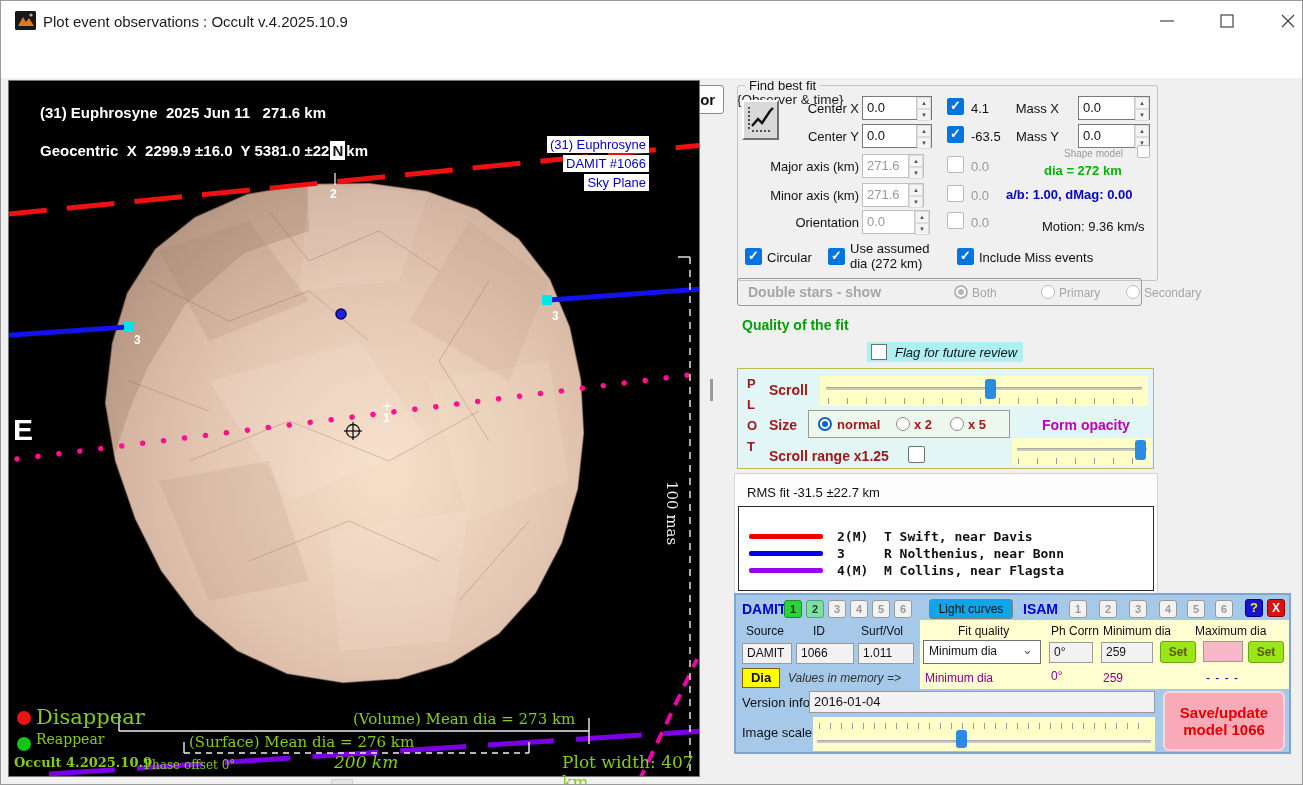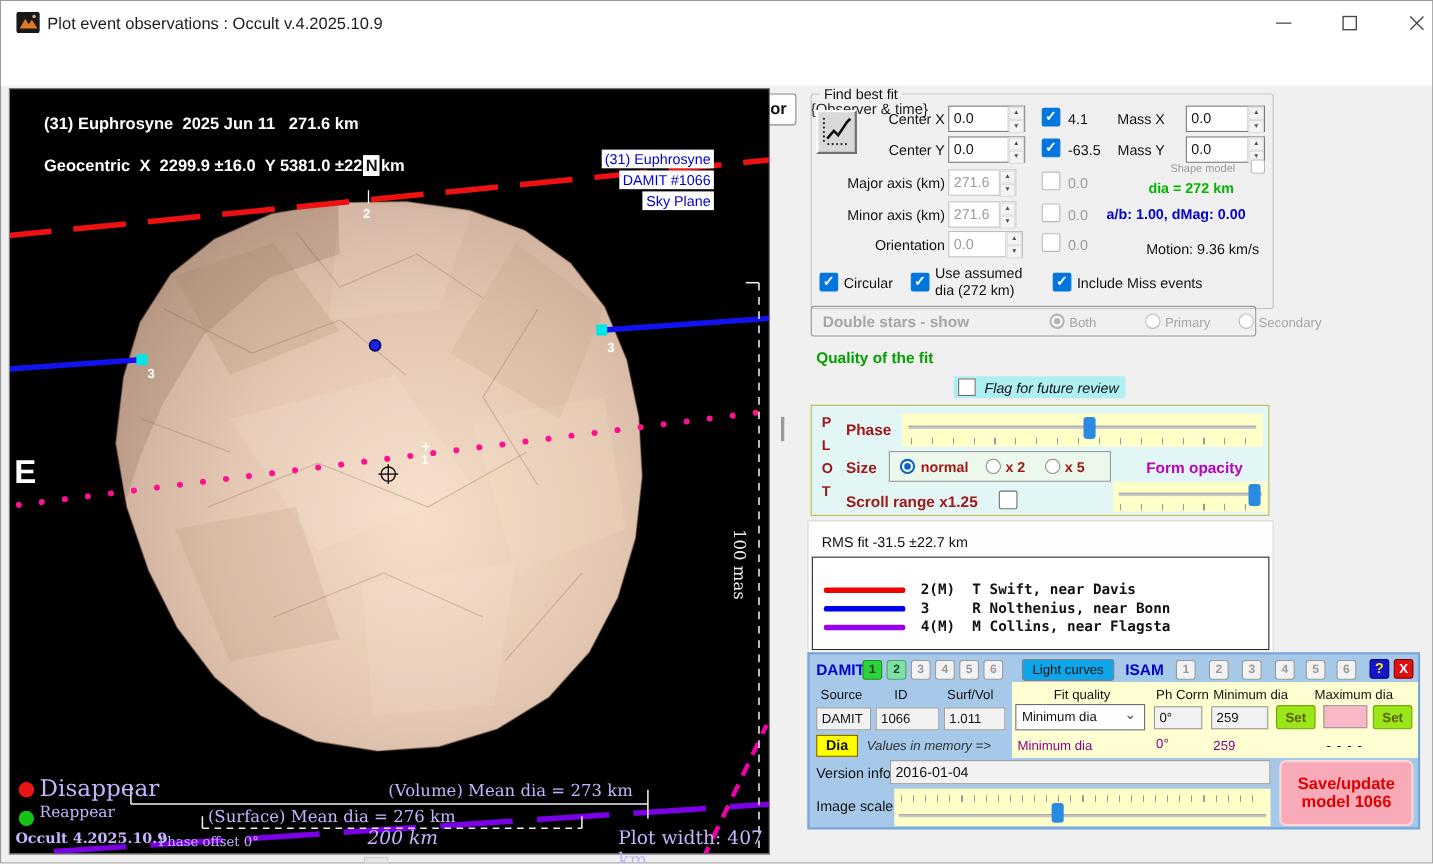--- a/index.html
+++ b/index.html
@@ -18,21 +18,21 @@
 
   
   .plot { position:absolute; left:8px; top:80px; width:690px; height:695px; background:#000; outline:1px solid #777; }
   .plot .hdr { position:absolute; left:6px; top:3px; color:#fff; font-weight:bold; font-size:15px; line-height:19px; white-space:pre; }
   .nbox { display:inline-block; background:#fff; color:#111; padding:0 2px; margin:0 1px; font-weight:bold; }
   .chip-col { position:absolute; right:50px; top:55px; display:flex; flex-direction:column; align-items:flex-end; gap:2px; }
   .chip { background:#fff; color:#0000cc; font-size:13px; padding:0 3px; line-height:17px; }
   .plbl { position:absolute; color:#fff; font-size:12px; font-weight:bold; }
   .east { position:absolute; left:4px; top:332px; color:#fff; font-size:30px; font-weight:bold; }
   .mas { position:absolute; left:672px; top:400px; color:#eee; font-family:"DejaVu Serif",serif; font-size:15px; transform:rotate(90deg); transform-origin:left top; white-space:nowrap; }
-  .ser { position:absolute; color:#c4b5fd; font-family:"DejaVu Serif",serif; }
+  .ser { position:absolute; color:#84cc16; font-family:"DejaVu Serif",serif; }
   .ldot { position:absolute; width:14px; height:14px; border-radius:50%; }
   .gray-splitter { position:absolute; left:709px; top:378px; width:3px; height:22px; background:#9a9a9a; }
   .hscroll-stub { position:absolute; left:330px; top:778px; width:22px; height:7px; background:#e6e6e6; border:1px solid #cfcfcf; }
 
   
   .lbl { position:absolute; font-size:13px; color:#111; white-space:nowrap; }
   .group { position:absolute; border:1px solid #c3c3c3; border-radius:3px; }
   .group-legend { position:absolute; background:#f0f0f0; padding:0 4px; font-size:13px; color:#111; }
   .spinner { position:absolute; height:24px; background:#fff; border:1px solid #7a7a7a; display:flex; }
   .spinner .val { flex:1; font-size:13px; padding:3px 4px; color:#111; }
@@ -364,21 +364,21 @@
     <div class="fcb"></div>
     <span>Flag for future review</span>
   </div>
 
   <div class="plot-panel">
     <div class="dr" style="position:absolute; left:9px; top:7px; font-size:13px;">P</div>
     <div class="dr" style="position:absolute; left:9px; top:28px; font-size:13px;">L</div>
     <div class="dr" style="position:absolute; left:9px; top:49px; font-size:13px;">O</div>
     <div class="dr" style="position:absolute; left:9px; top:70px; font-size:13px;">T</div>
 
-    <div class="dr" style="position:absolute; left:31px; top:13px; font-size:14px;">Phase</div>
+    <div class="dr" style="position:absolute; left:31px; top:13px; font-size:14px;">Scroll</div>
     <div class="slider" style="left:82px; top:7px; width:328px; height:30px;">
       <div class="groove" style="left:6px; top:11px; width:316px;"></div>
       <div class="thumb" style="left:165px; top:3px;"></div>
       <div class="ticks" style="left:8px; top:22px; width:314px;"></div>
     </div>
 
     <div class="dr" style="position:absolute; left:31px; top:48px; font-size:14px;">Size</div>
     <div class="size-box">
       <div class="radio sel" style="left:9px; top:6px;"></div>
       <div class="dr" style="position:absolute; left:28px; top:6px; font-size:13px;">normal</div>

